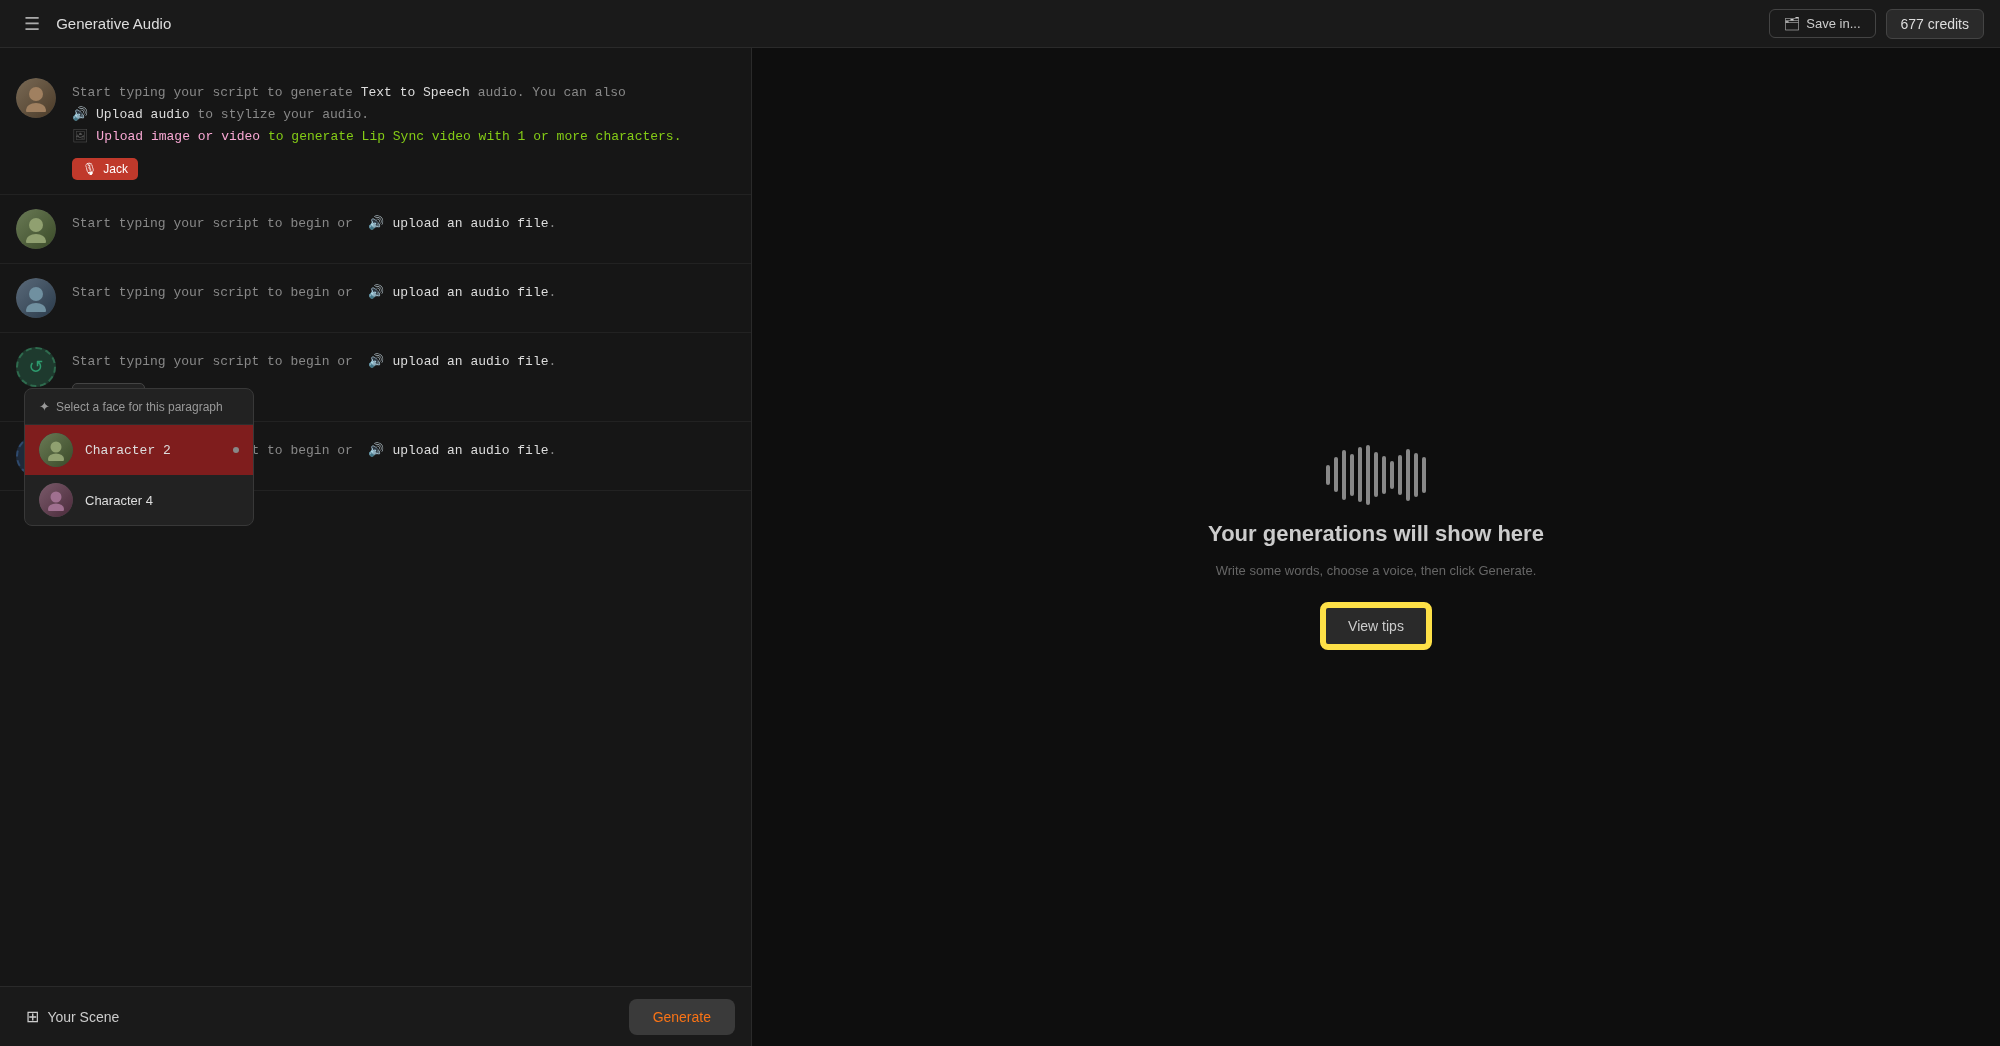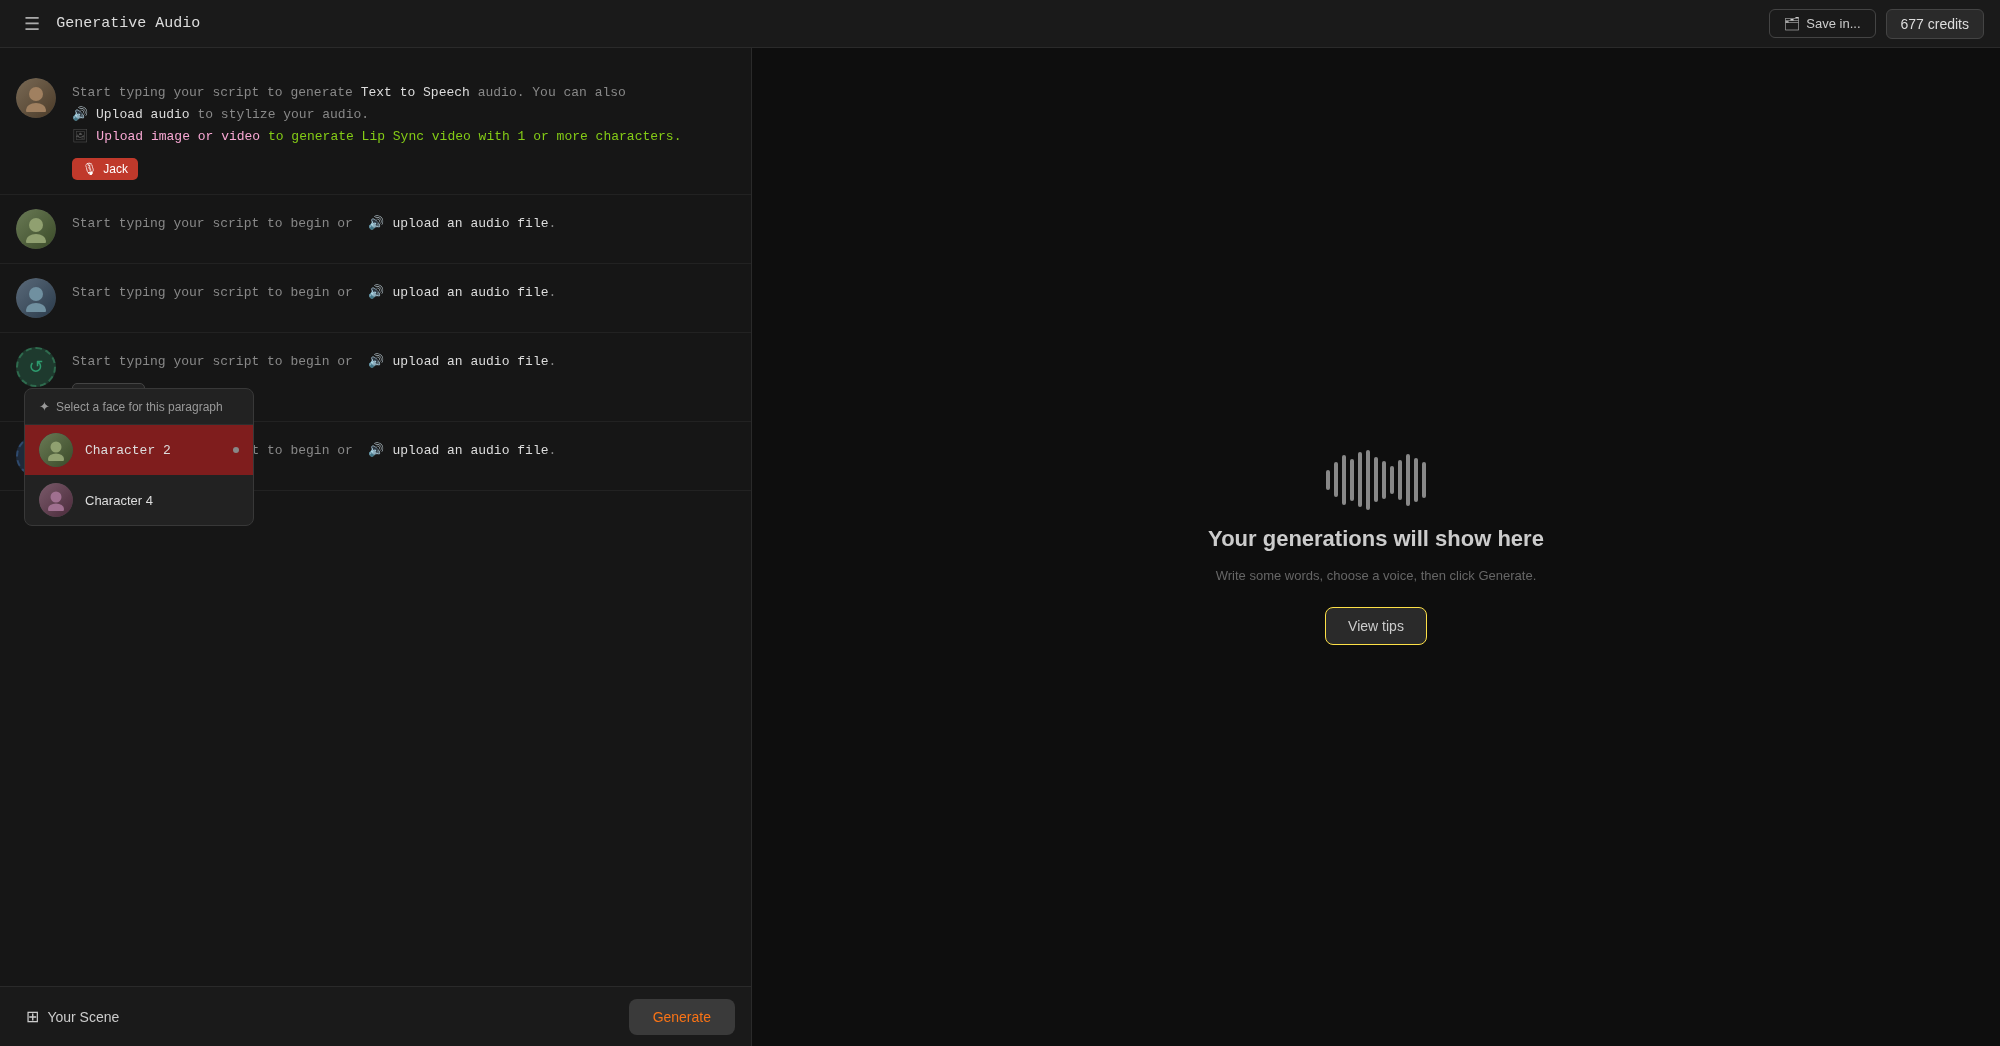--- a/index.html
+++ b/index.html
@@ -30,21 +30,20 @@
       cursor: pointer;
       padding: 8px;
       font-size: 18px;
       line-height: 1;
     }
     .app-title {
       color: #ddd;
       font-size: 15px;
       margin-left: 8px;
       font-weight: 400;
-      font-family: Liberation Mono, monospace;
     }
     .header-right {
       margin-left: auto;
       display: flex;
       align-items: center;
       gap: 10px;
     }
     .save-btn {
       background: none;
       border: 1px solid #444;
@@ -266,21 +265,21 @@
       font-weight: 700;
       text-align: left;
     }
     .gen-subtitle {
       font-size: 13px;
       color: #666;
       text-align: center;
     }
     .view-tips-btn {
       background: #2a2a2a;
-      border: 1px solid #fde047;
+      border: 6px solid #fde047;
       color: #ccc;
       padding: 10px 22px;
       border-radius: 8px;
       cursor: pointer;
       font-size: 14px;
       margin-top: 8px;
     }
 
     
     .face-placeholder {

